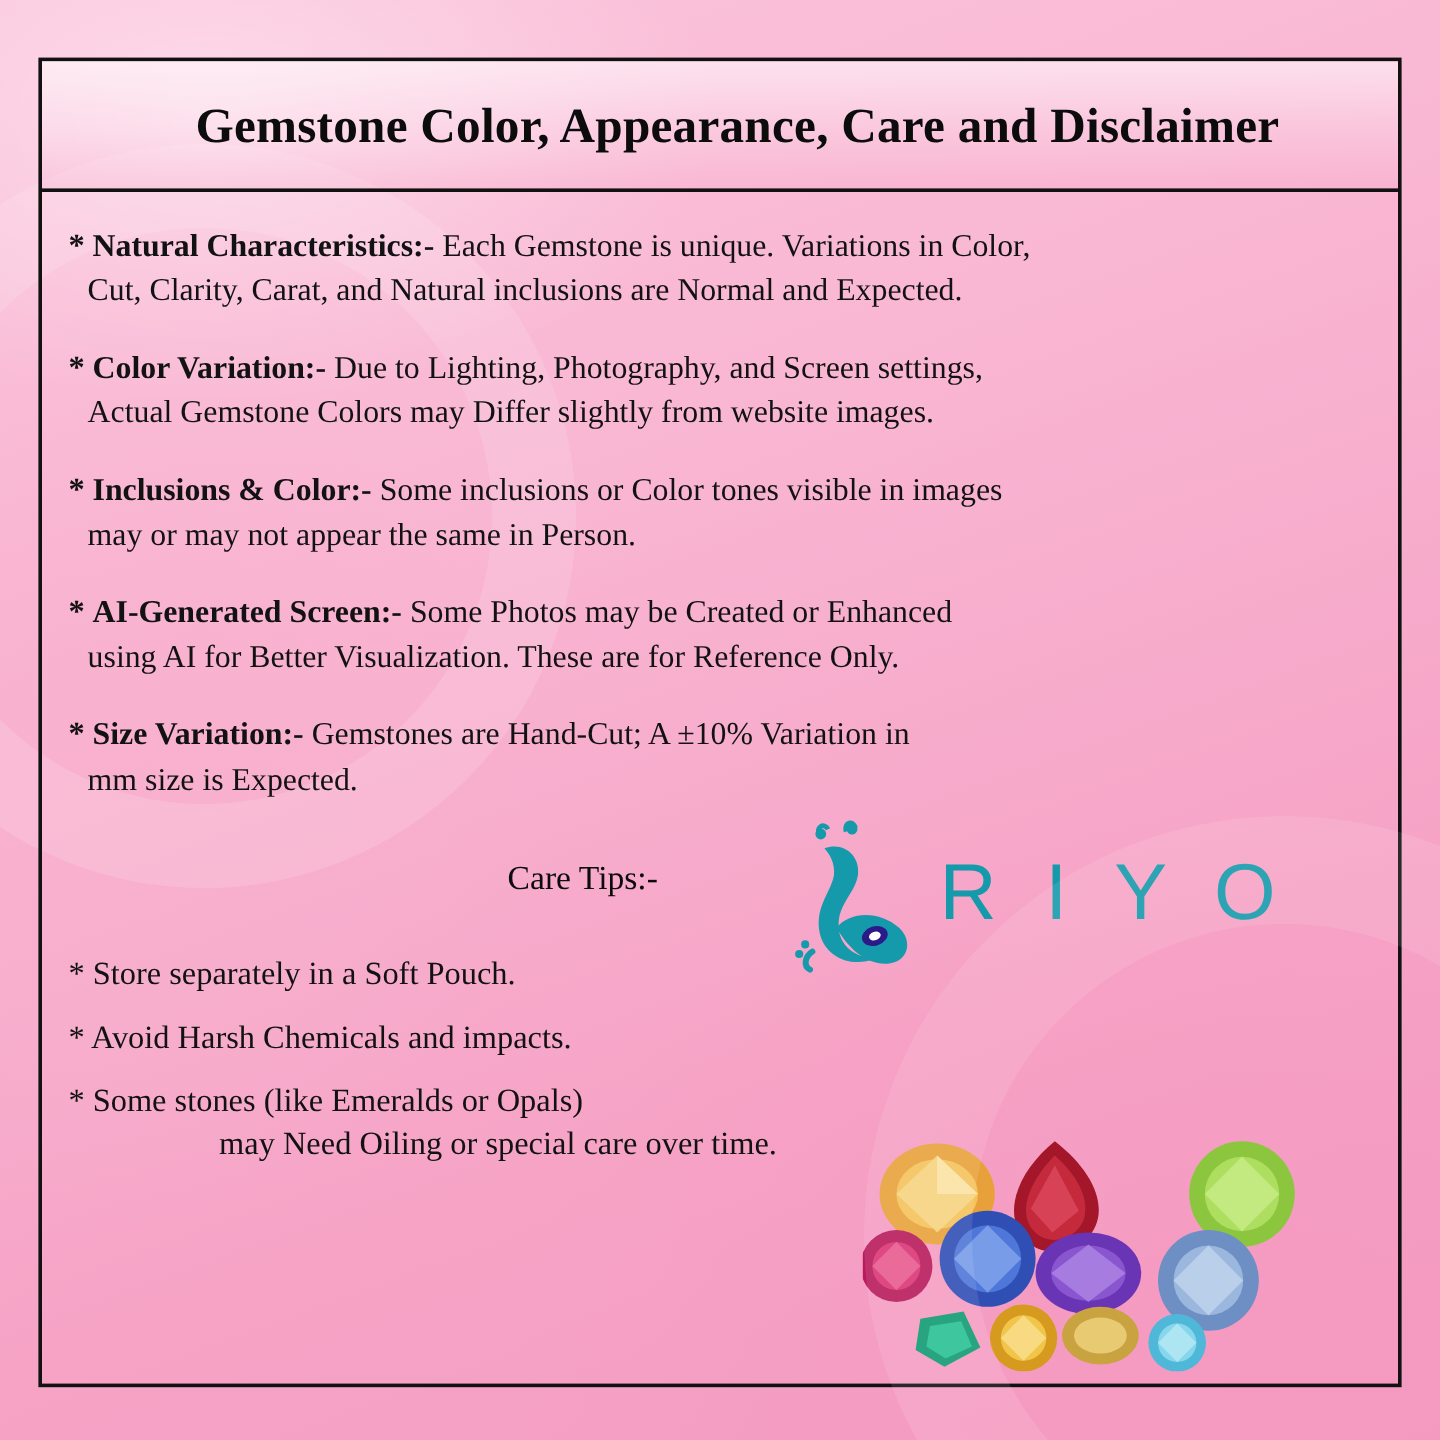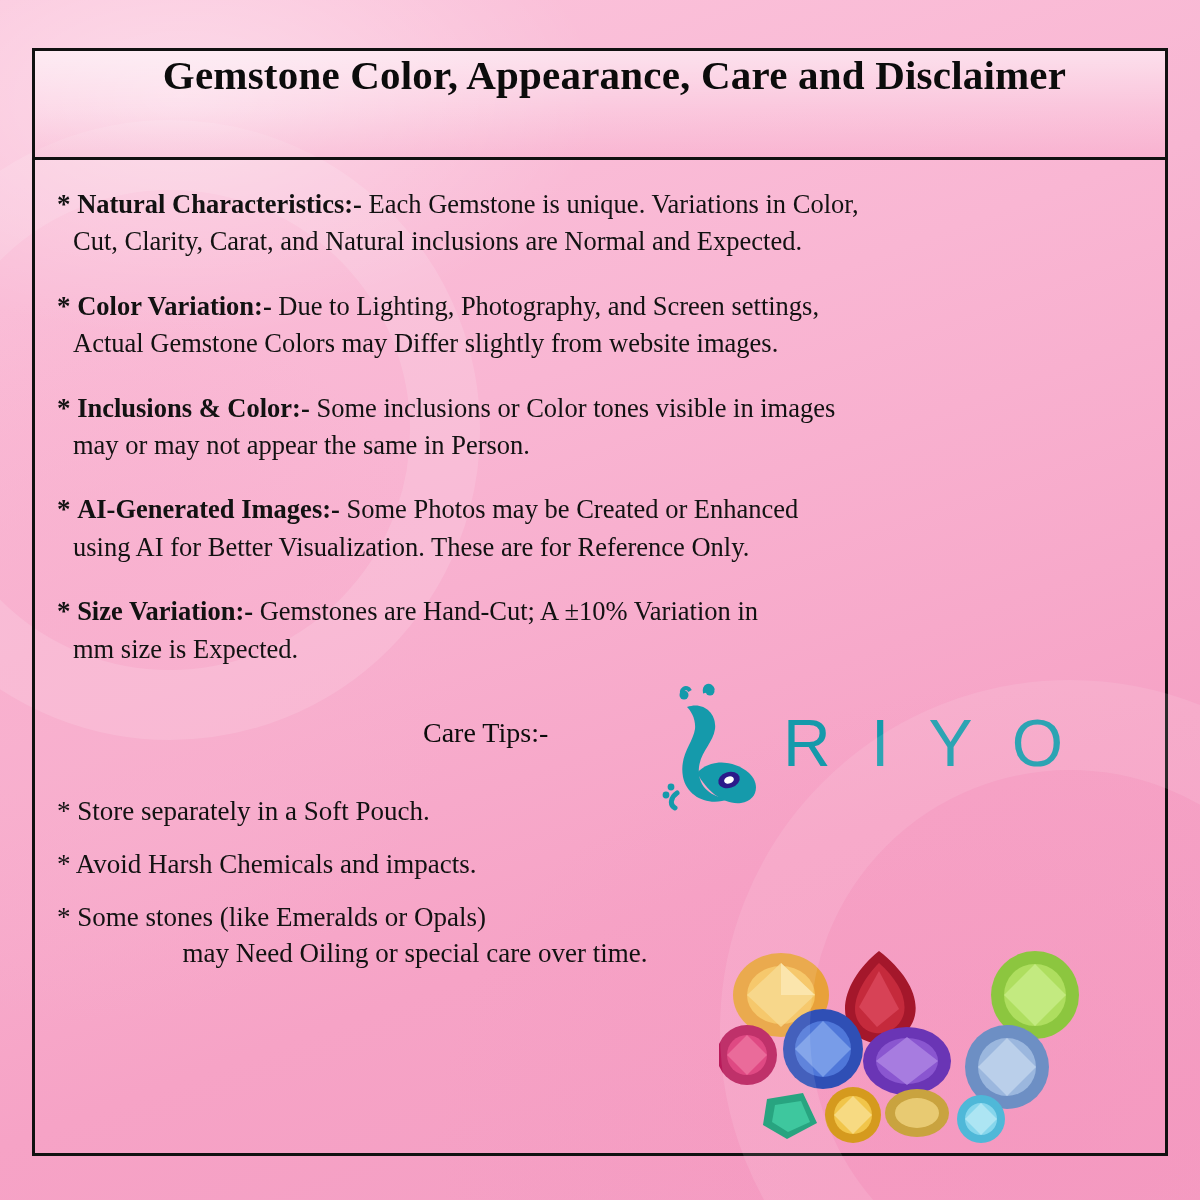--- a/index.html
+++ b/index.html
@@ -57,20 +57,21 @@
     border: 3px solid #111;
     background: transparent;
     overflow: hidden;
   }
   .title-bar {
     position: relative;
     height: 106px;
     border-bottom: 3px solid #111;
     background: linear-gradient(180deg, rgba(255,255,255,0.55) 0%, rgba(255,255,255,0.18) 55%, rgba(247,168,200,0.25) 100%);
     display: flex;
+    align-items: center;
     justify-content: center;
     padding-left: 29px;
   }
   .title {
     font-size: 41px;
     font-weight: bold;
     color: #0c0c0c;
     letter-spacing: 0.2px;
     white-space: nowrap;
   }
@@ -191,21 +192,21 @@
         <p>
           <span class="star">*</span>
           <span class="lead">Inclusions &amp; Color:-</span><span class="text"> Some inclusions or Color tones visible in images</span>
         </p>
         <span class="cont">may or may not appear the same in Person.</span>
       </div>
 
       <div class="item">
         <p>
           <span class="star">*</span>
-          <span class="lead">AI-Generated Images:-</span><span class="text"> Some Photos may be Created or Enhanced</span>
+          <span class="lead">AI-Generated Screen:-</span><span class="text"> Some Photos may be Created or Enhanced</span>
         </p>
         <span class="cont">using AI for Better Visualization. These are for Reference Only.</span>
       </div>
 
       <div class="item">
         <p>
           <span class="star">*</span>
           <span class="lead">Size Variation:-</span><span class="text"> Gemstones are Hand-Cut; A ±10% Variation in</span>
         </p>
         <span class="cont">mm size is Expected.</span>

